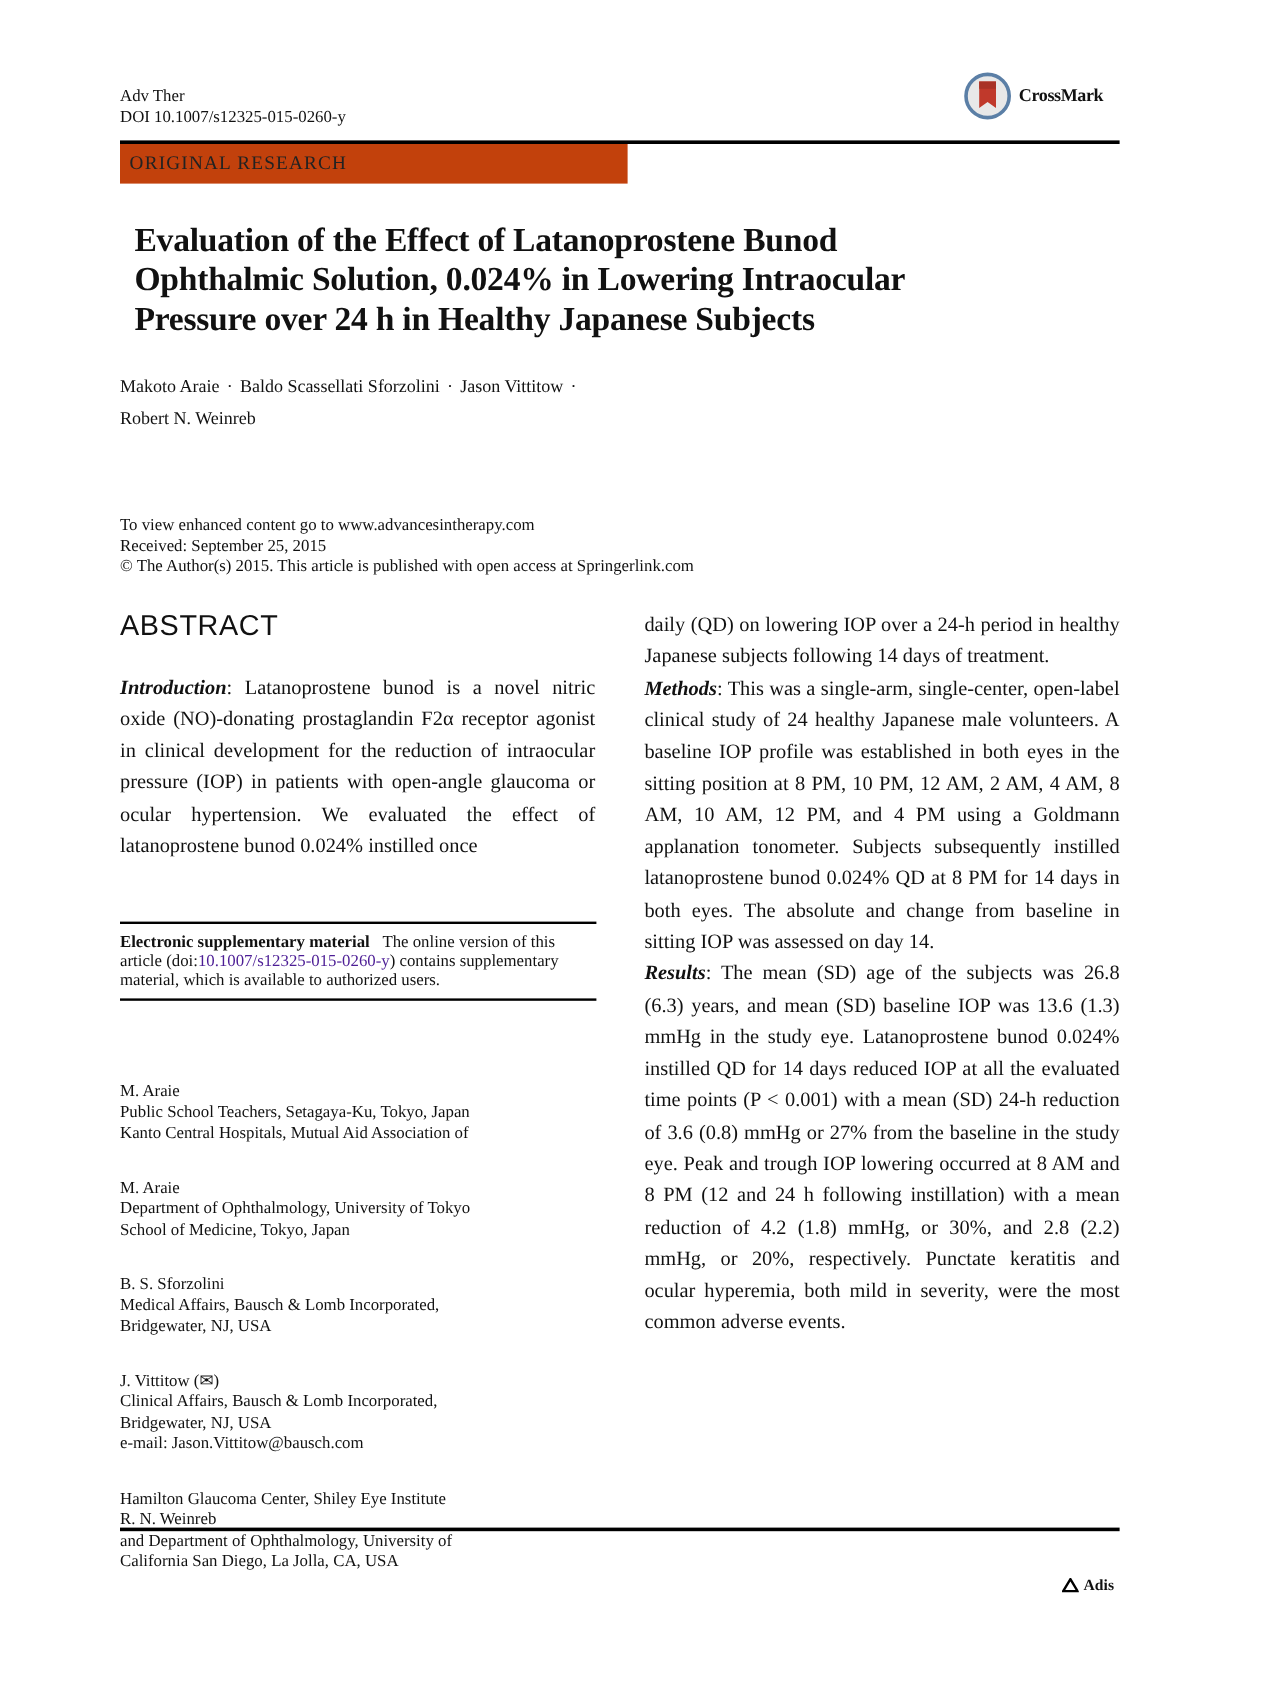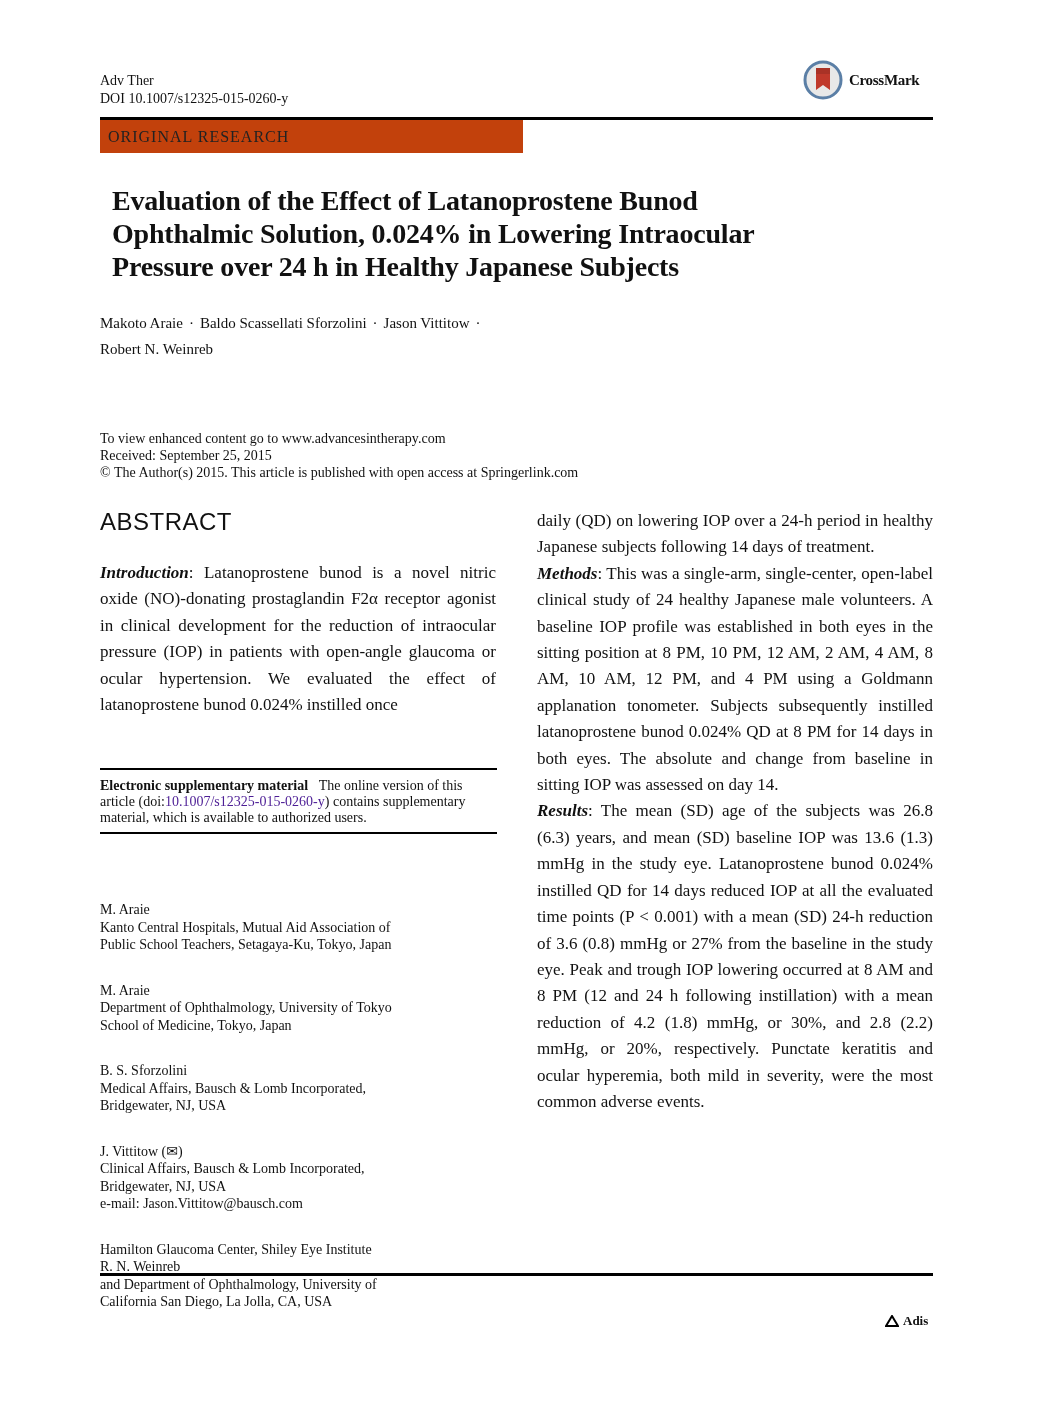--- a/index.html
+++ b/index.html
@@ -109,22 +109,22 @@
   <span class="section-label">Introduction</span><span>: Latanoprostene bunod is a novel nitric oxide (NO)-donating prostaglandin F2α receptor agonist in clinical development for the reduction of intraocular pressure (IOP) in patients with open-angle glaucoma or ocular hypertension. We evaluated the effect of latanoprostene bunod 0.024% instilled once</span>
 </div>
 
 <div class="abs supp-box">
   <span class="supp-bold">Electronic supplementary material</span>&nbsp;&nbsp;&nbsp;<span>The online version of this article (doi:</span><span class="doi-link">10.1007/s12325-015-0260-y</span><span>) contains supplementary material, which is available to authorized users.</span>
 </div>
 
 <div class="abs affils">
   <div class="affil">
     <div>M. Araie</div>
+    <div>Public School Teachers, Setagaya-Ku, Tokyo, Japan</div>
     <div>Kanto Central Hospitals, Mutual Aid Association of</div>
-    <div>Public School Teachers, Setagaya-Ku, Tokyo, Japan</div>
   </div>
   <div class="affil">
     <div>M. Araie</div>
     <div>Department of Ophthalmology, University of Tokyo</div>
     <div>School of Medicine, Tokyo, Japan</div>
   </div>
   <div class="affil">
     <div>B. S. Sforzolini</div>
     <div>Medical Affairs, Bausch &amp; Lomb Incorporated,</div>
     <div>Bridgewater, NJ, USA</div>

